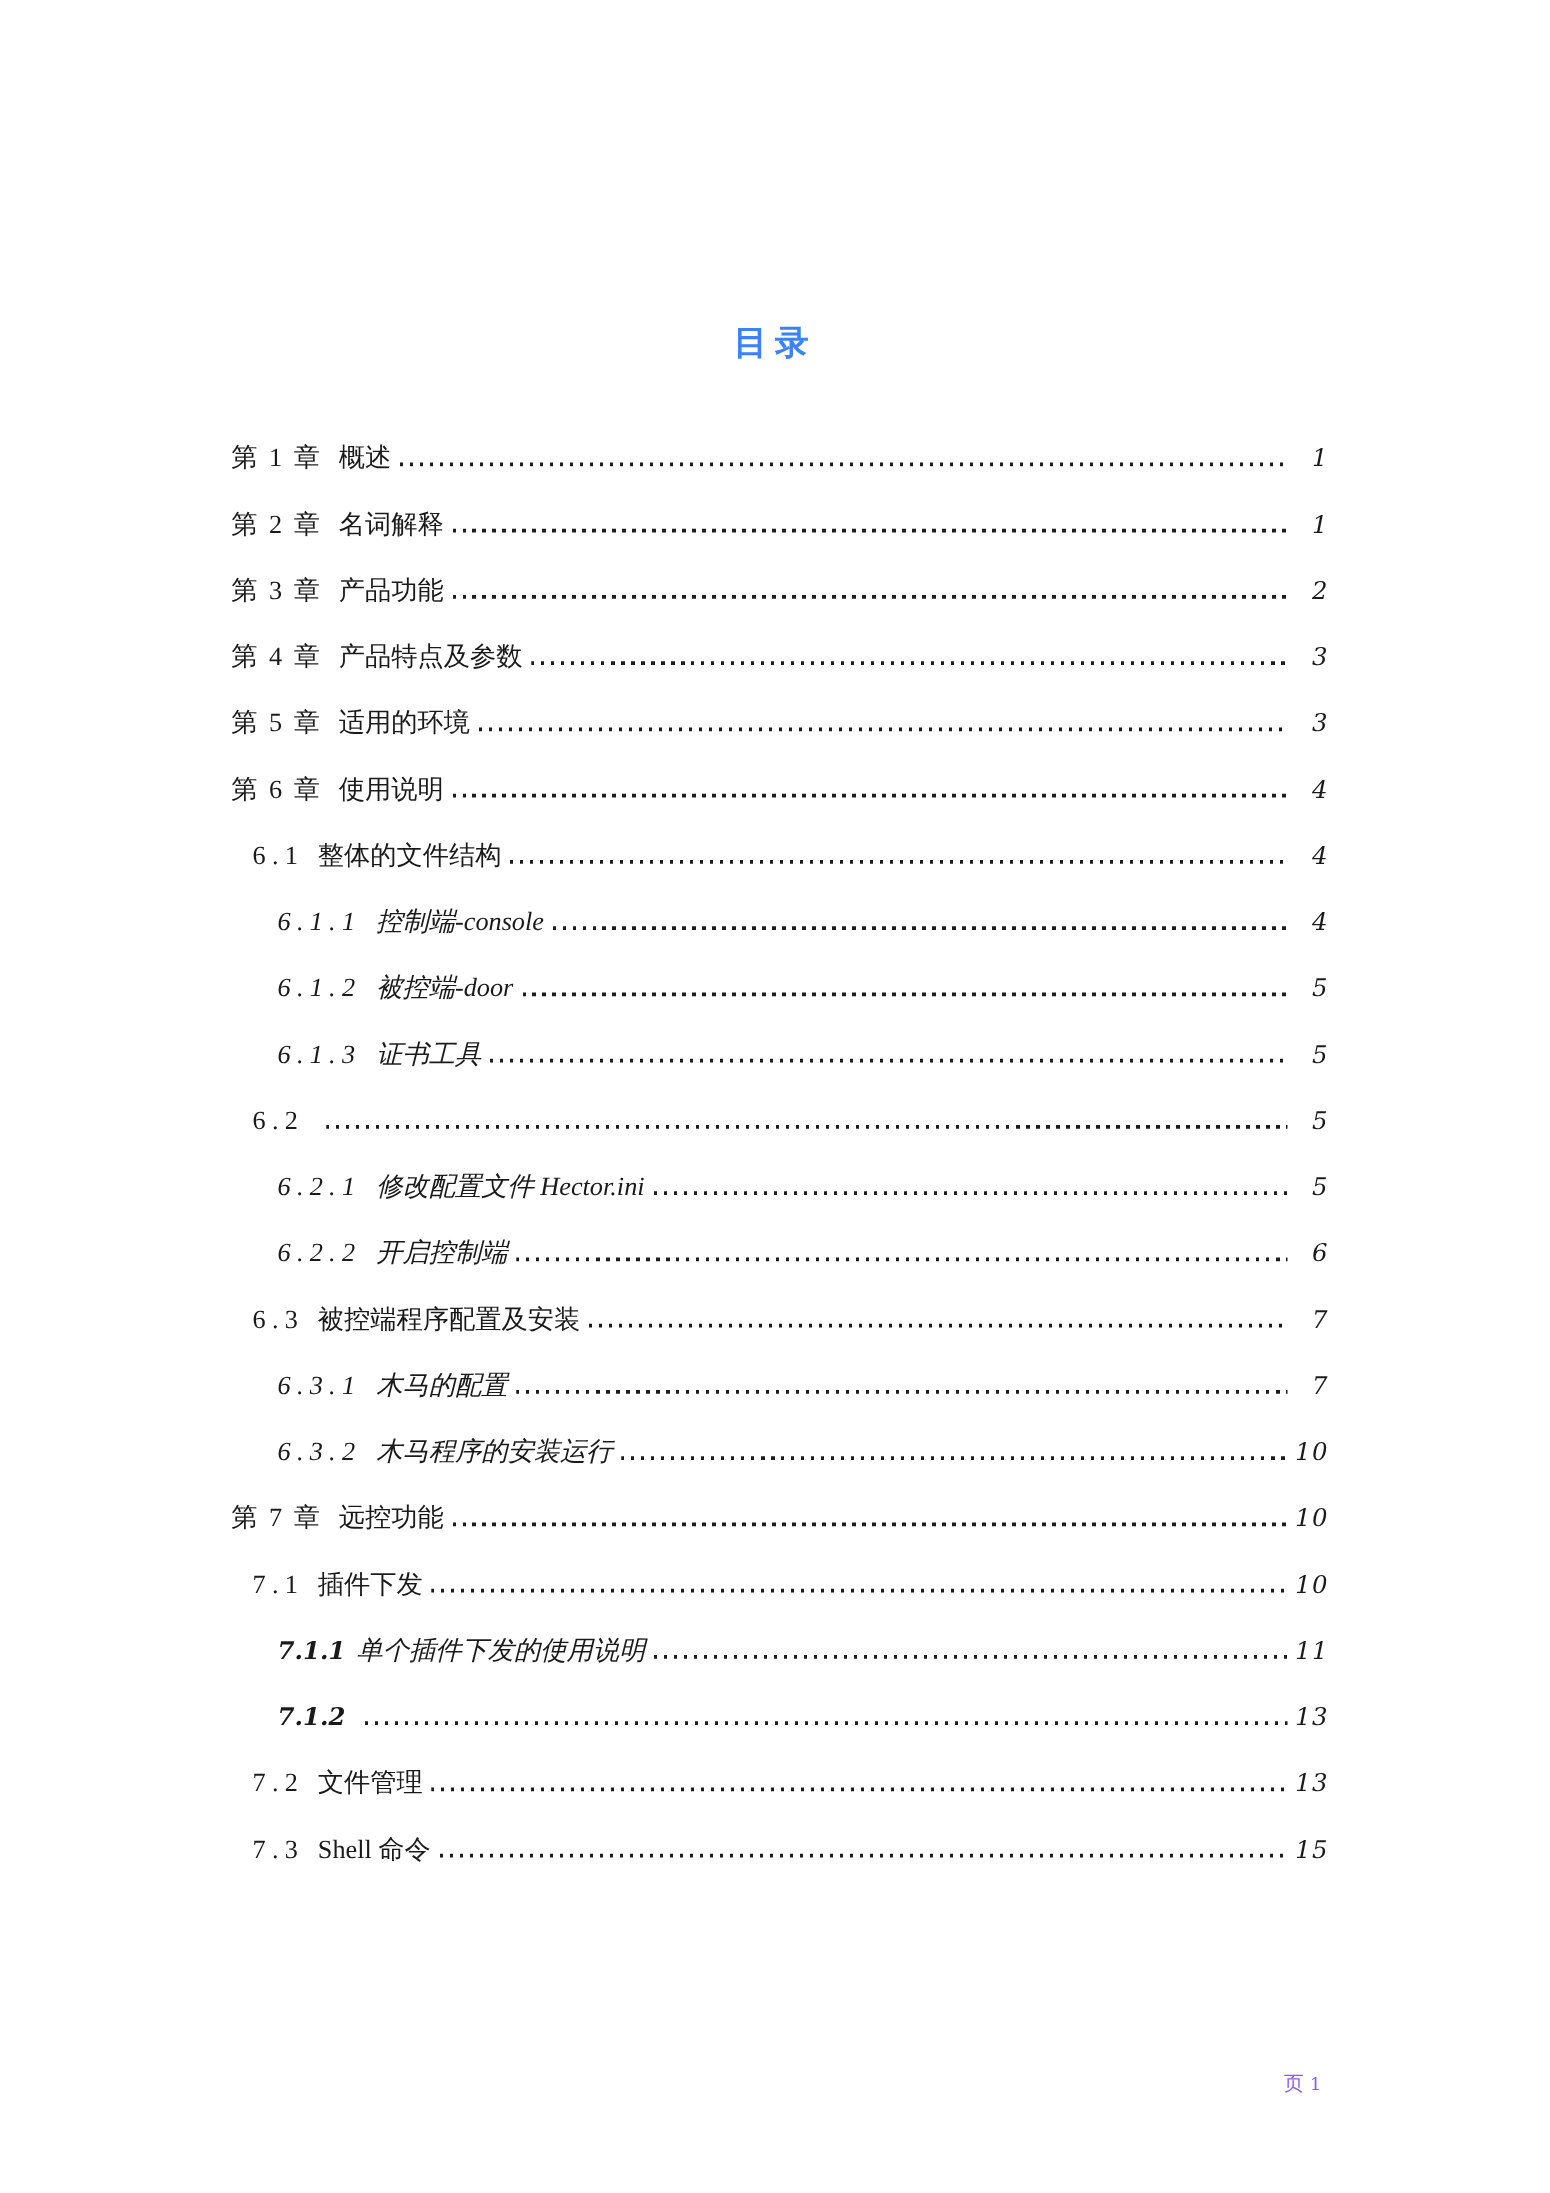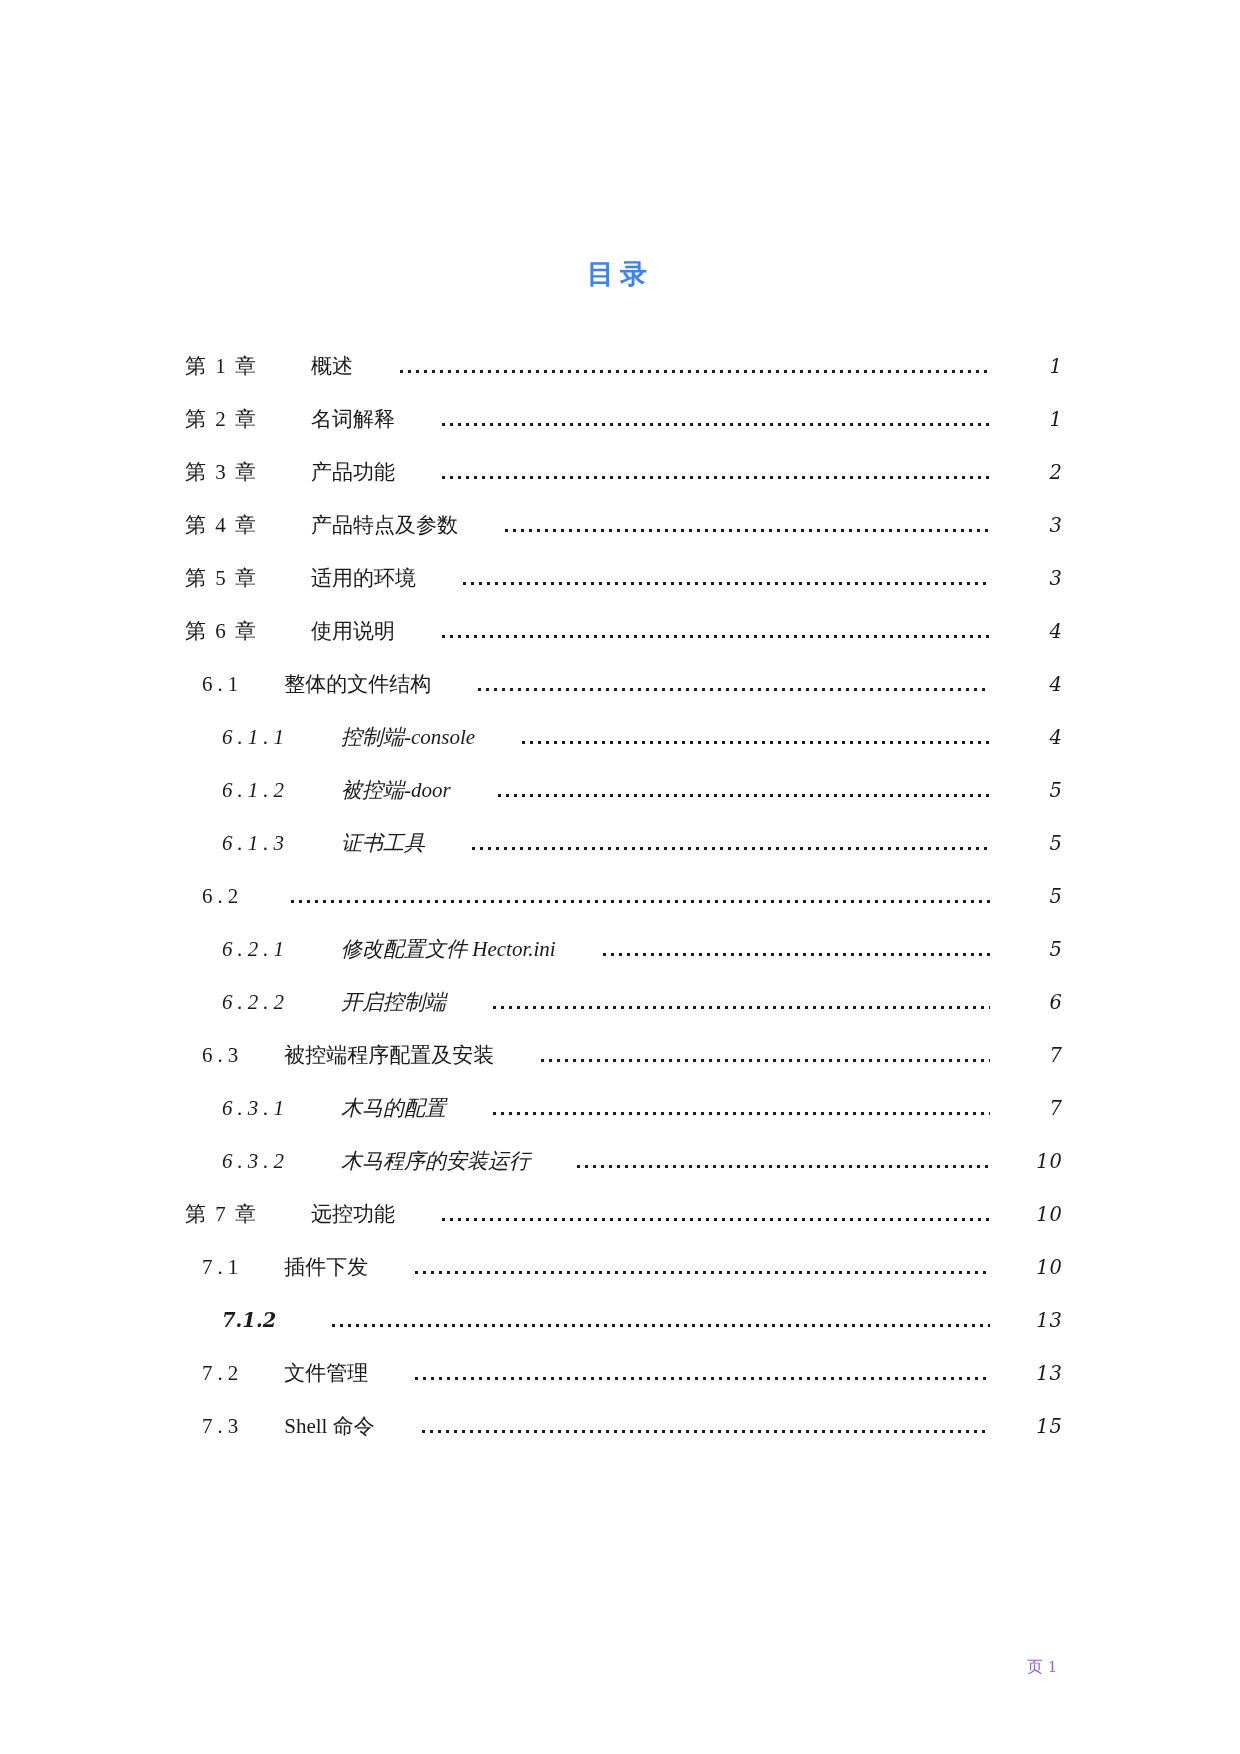--- a/index.html
+++ b/index.html
@@ -30,21 +30,20 @@
     left: 185px;
     width: 878px; 
   }
   .toc-row {
     display: flex;
     align-items: baseline;
     height: 53px;
     line-height: 53px;
     font-size: 21px;
     white-space: nowrap;
-    gap: 40px;
   }
   .toc-row .num { flex: 0 0 auto; }
   .toc-row .t   { flex: 0 0 auto; }
   .toc-row .leader {
     flex: 1 1 auto;
     height: 3px;
     margin: 0 5px 0 7px;
     background-image: repeating-linear-gradient(
       to right, #1c1c1c 0, #1c1c1c 2.6px, transparent 2.6px, transparent 8px);
     background-position: left bottom;
@@ -56,21 +55,21 @@
     font-family: "DejaVu Serif", serif;
     font-style: italic;
     font-size: 19.5px;
     letter-spacing: 1px;
   }
   
   .toc-row.level-1 { padding-left: 0; }
   .toc-row.level-2 { padding-left: 17px; }
   .toc-row.level-3 { padding-left: 37px; }
   .toc-row.level-1 .num { margin-right: 13px; letter-spacing: 2px; }
-  .toc-row.level-2 .num { margin-right: 1px; letter-spacing: 5px; text-align: center; }
+  .toc-row.level-2 .num { margin-right: 11px; letter-spacing: 5px; text-align: center; }
   .toc-row.level-3 .num { margin-right: 12px; letter-spacing: 5px; }
   .toc-row.level-3 { font-style: italic; }
   
   .toc-row.variant-os .num {
     font-family: "DejaVu Serif", serif;
     font-weight: 700;
     font-style: italic;
     letter-spacing: 0;
     font-size: 19.5px;
     margin-right: 9px;
@@ -198,20 +197,26 @@
         <span class="leader"></span>
         <span class="pg">10</span>
       </div>
       <div class="toc-row level-2">
         <span class="num">7.1</span>
         <span class="t">插件下发</span>
         <span class="leader"></span>
         <span class="pg">10</span>
       </div>
       <div class="toc-row level-3 variant-os">
+        <span class="num">7.1.1</span>
+        <span class="t">单个插件下发的使用说明</span>
+        <span class="leader"></span>
+        <span class="pg">11</span>
+      </div>
+      <div class="toc-row level-3 variant-os">
         <span class="num">7.1.2</span>
         <span class="leader"></span>
         <span class="pg">13</span>
       </div>
       <div class="toc-row level-2">
         <span class="num">7.2</span>
         <span class="t">文件管理</span>
         <span class="leader"></span>
         <span class="pg">13</span>
       </div>

